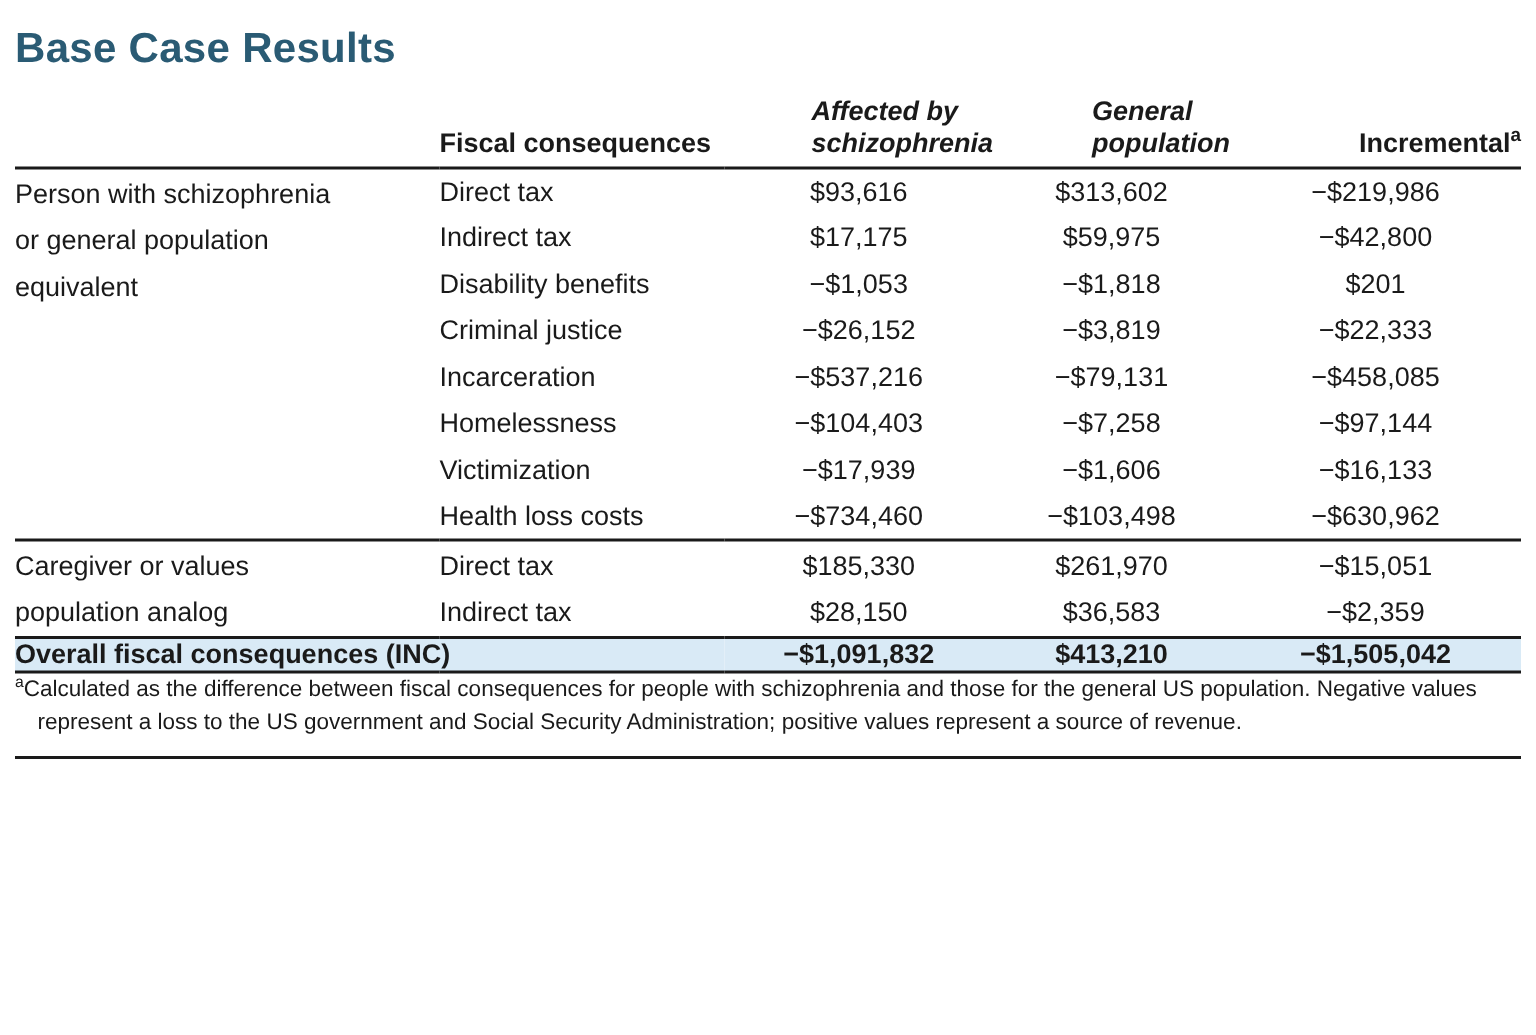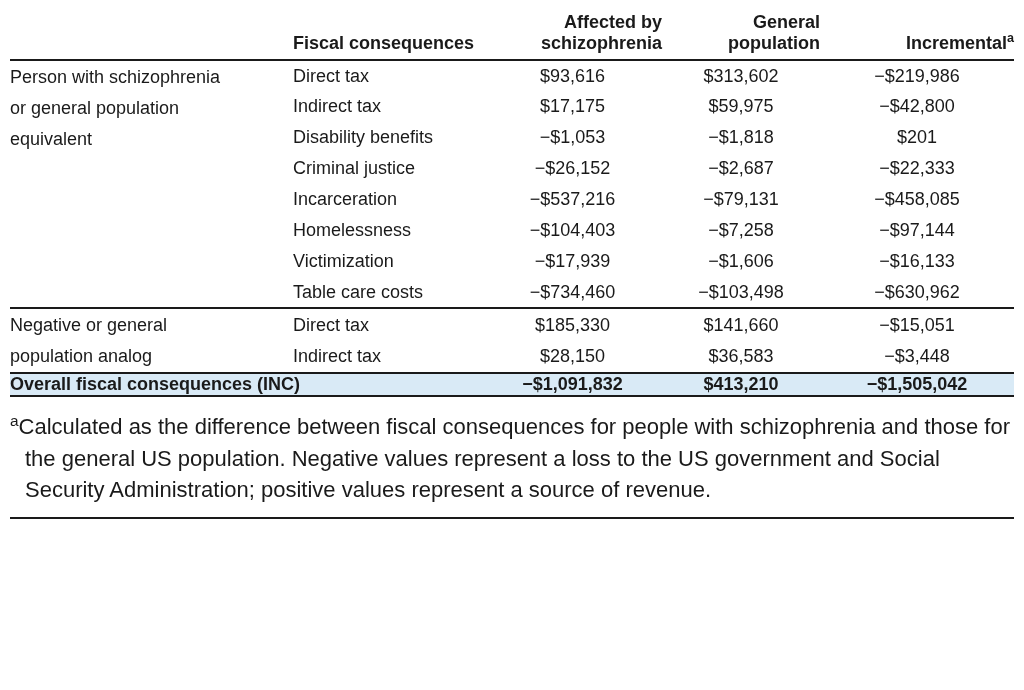--- a/index.html
+++ b/index.html
@@ -44,21 +44,21 @@
 
   thead th{
     font-weight:bold;
     vertical-align:bottom;
     border-bottom:2px solid var(--rule);
     padding:0 0 6px 0;
     line-height:1.15;
   }
   th.txt{text-align:left;}
   th.num{text-align:right;}
-  .hdr-stack{display:inline-block;text-align:right;line-height:1.15;}
+  .hdr-stack{display:inline-block;text-align:left;line-height:1.15;font-style:italic;}
 
   td{height:31px;padding:0;vertical-align:middle;}
   td.num{text-align:center;}
   td.name{text-align:left;}
 
   td.group-label{
     vertical-align:top;
     white-space:pre-line;
     line-height:31px;
     padding-top:1px;
@@ -69,39 +69,39 @@
   tr.total-row td{
     background:var(--total-row-bg);
     font-weight:bold;
     border-top:2px solid var(--rule);
     border-bottom:2px solid var(--rule);
     height:19px;
   }
 
   .footnotes{
     width:1004px;
-    margin-top:14px;
-    font-size:22px;
+    font-size:15px;
     line-height:1.42;
     border-bottom:2px solid var(--rule);
     padding-bottom:10px;
   }
   .footnote-a{
     padding-left:15px;
     text-indent:-15px;
     margin:0 0 2px 0;
   }
   .footnote-abbr{margin:0;}
   sup{font-size:70%;line-height:0;}
 </style>
 </head>
 <body>
 
 <div class="page">
 
+  <div class="page-title">Base Case Results</div>
 
   <table class="results">
     <colgroup>
       <col class="c1">
         <col class="c2">
         <col class="c3">
         <col class="c4">
         <col class="c5">
     </colgroup>
     <thead>
@@ -136,21 +136,21 @@
       </tr>
       <tr>
         <td class="name">Disability benefits</td>
         <td class="num">−$1,053</td>
         <td class="num">−$1,818</td>
         <td class="num">$201</td>
       </tr>
       <tr>
         <td class="name">Criminal justice</td>
         <td class="num">−$26,152</td>
-        <td class="num">−$2,687</td>
+        <td class="num">−$3,819</td>
         <td class="num">−$22,333</td>
       </tr>
       <tr>
         <td class="name">Incarceration</td>
         <td class="num">−$537,216</td>
         <td class="num">−$79,131</td>
         <td class="num">−$458,085</td>
       </tr>
       <tr>
         <td class="name">Homelessness</td>
@@ -158,41 +158,41 @@
         <td class="num">−$7,258</td>
         <td class="num">−$97,144</td>
       </tr>
       <tr>
         <td class="name">Victimization</td>
         <td class="num">−$17,939</td>
         <td class="num">−$1,606</td>
         <td class="num">−$16,133</td>
       </tr>
       <tr>
-        <td class="name">Table care costs</td>
+        <td class="name">Health loss costs</td>
         <td class="num">−$734,460</td>
         <td class="num">−$103,498</td>
         <td class="num">−$630,962</td>
       </tr>
     </tbody>
 
     <tbody class="group-2">
       <tr>
-        <td class="group-label" rowspan="2">Negative or general
+        <td class="group-label" rowspan="2">Caregiver or values
 population analog</td>
         <td class="name">Direct tax</td>
         <td class="num">$185,330</td>
-        <td class="num">$141,660</td>
+        <td class="num">$261,970</td>
         <td class="num">−$15,051</td>
       </tr>
       <tr>
         <td class="name">Indirect tax</td>
         <td class="num">$28,150</td>
         <td class="num">$36,583</td>
-        <td class="num">−$3,448</td>
+        <td class="num">−$2,359</td>
       </tr>
     </tbody>
 
     <tbody>
       <tr class="total-row">
         <td class="name" colspan="2">Overall fiscal consequences (INC)</td>
         <td class="num">−$1,091,832</td>
         <td class="num">$413,210</td>
         <td class="num">−$1,505,042</td>
       </tr>

